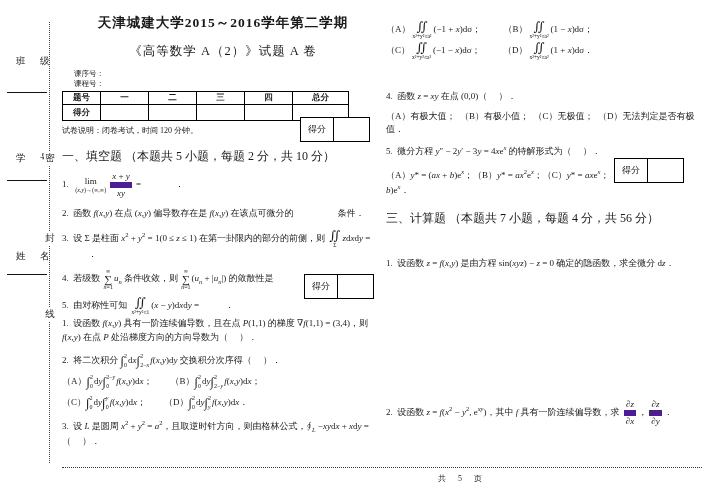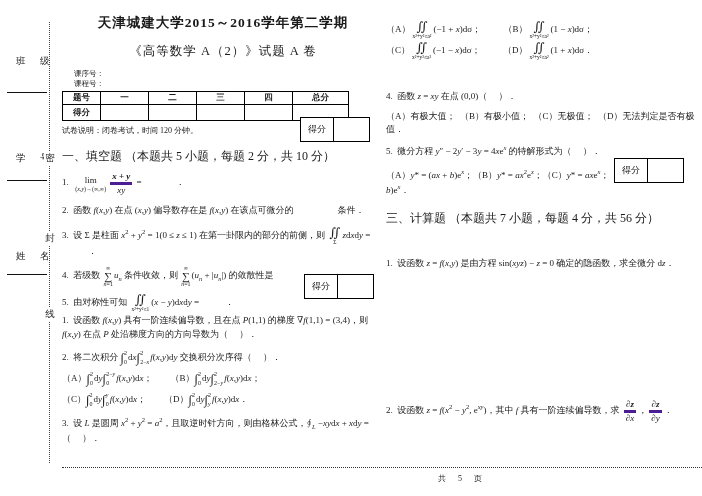--- a/index.html
+++ b/index.html
@@ -36,21 +36,21 @@
 
   
   .mt6{margin-top:6px;} .mt8{margin-top:8px;} .mt10{margin-top:2px;}
   .mt12{margin-top:30px;} .mt14{margin-top:14px;}
   .gap-big{margin-top:128px;}
 
   
   i { font-family:"Liberation Serif","DejaVu Serif",serif; }
   sup,sub { font-size:6.5px; }
   .frac { display:inline-flex; flex-direction:column; text-align:center; vertical-align:middle; margin:0 2px; }
-  .frac .num { display:block; border-bottom:3px solid #4c1d95; padding:0 2px; line-height:1.2;font-weight:bold; }
+  .frac .num { display:block; border-bottom:6px solid #4c1d95; padding:0 2px; line-height:1.2; }
   .frac .den { display:block; padding:0 2px; line-height:1.2; }
   .lim { display:inline-flex; flex-direction:column; align-items:center; vertical-align:middle; margin:0 2px; }
   .lim .lim-op { line-height:1.1; }
   .lim .lim-sub { font-size:6px; line-height:1; white-space:nowrap; }
   .sum { display:inline-flex; flex-direction:column; align-items:center; vertical-align:middle; line-height:1; margin:0 1px; }
   .sum .s-top { font-size:6px; }
   .sum .s-op { font-size:11px; line-height:0.95; }
   .sum .s-bot { font-size:6px; white-space:nowrap; }
   .bigop { display:inline-flex; flex-direction:column; align-items:center; vertical-align:middle; margin:0 2px; }
   .bigop .op { font-size:13px; line-height:1; }

